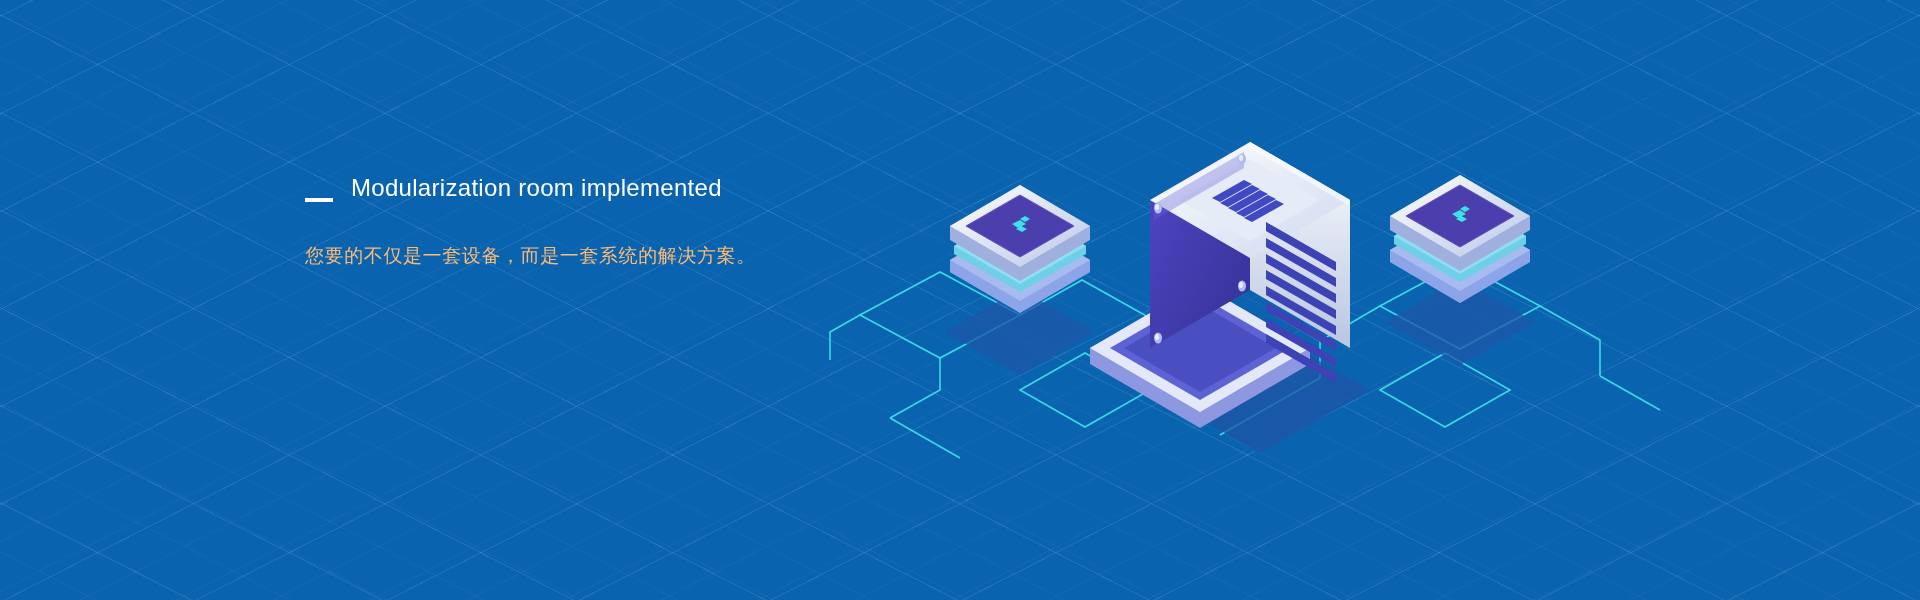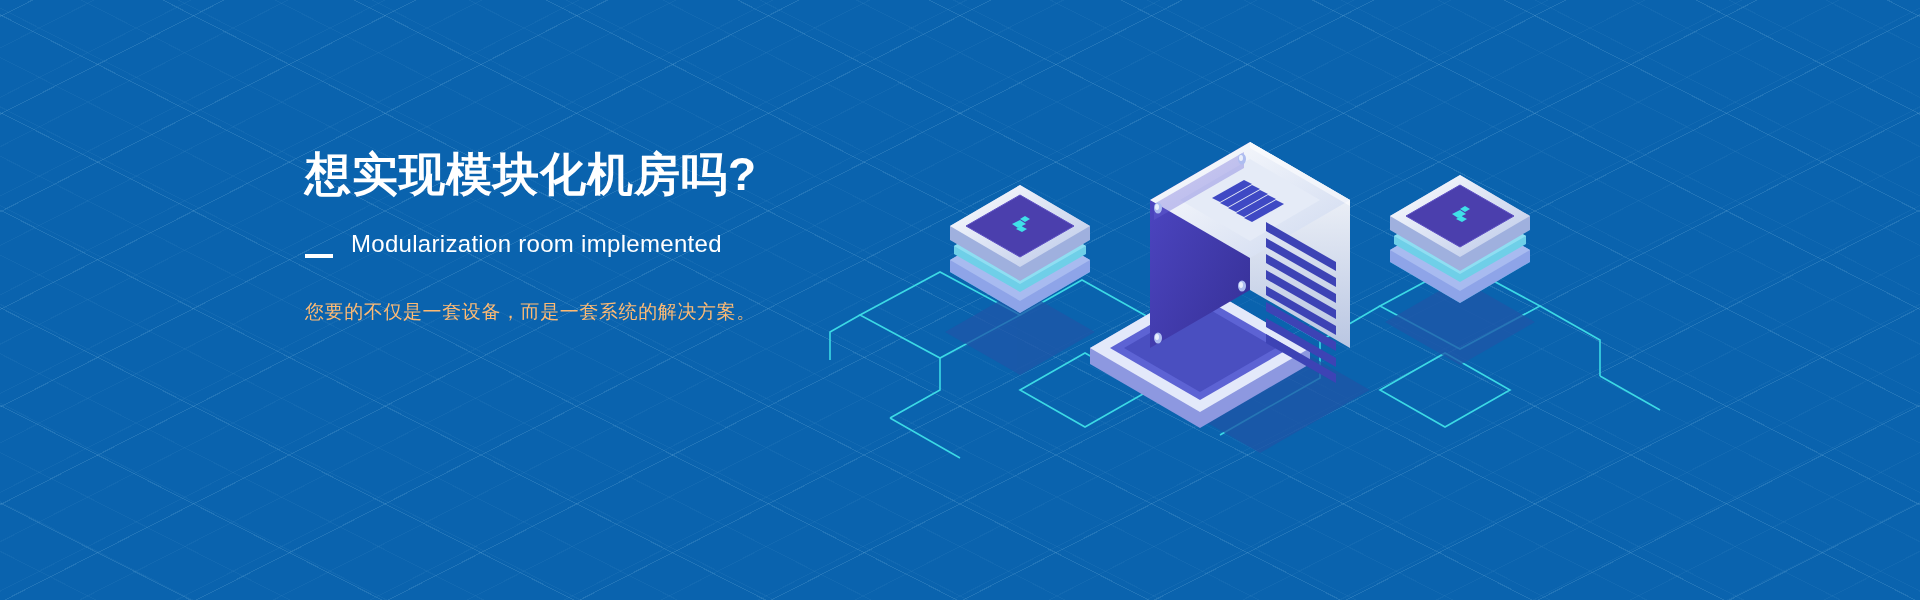--- a/index.html
+++ b/index.html
@@ -106,21 +106,20 @@
 </head>
 <body>
 
 <div id="banner">
 
   <div class="grid-layer"></div>
   <div class="grid-layer2"></div>
 
   <div class="text-block">
 
-    <div class="headline">想实现模块化机房吗?</div>
 
     <div class="subline">
       <span class="sub-dash"></span>
       <span class="subtitle">Modularization room implemented</span>
     </div>
 
     <div class="body-text">您要的不仅是一套设备，而是一套系统的解决方案。</div>
   </div>
 
   <div class="illustration">

